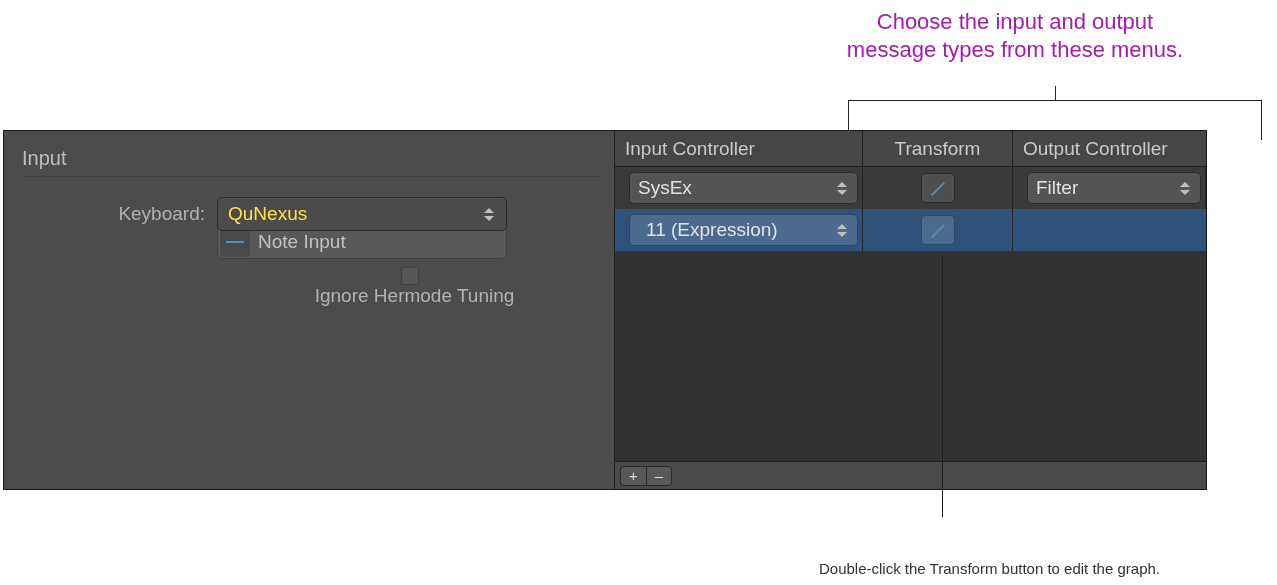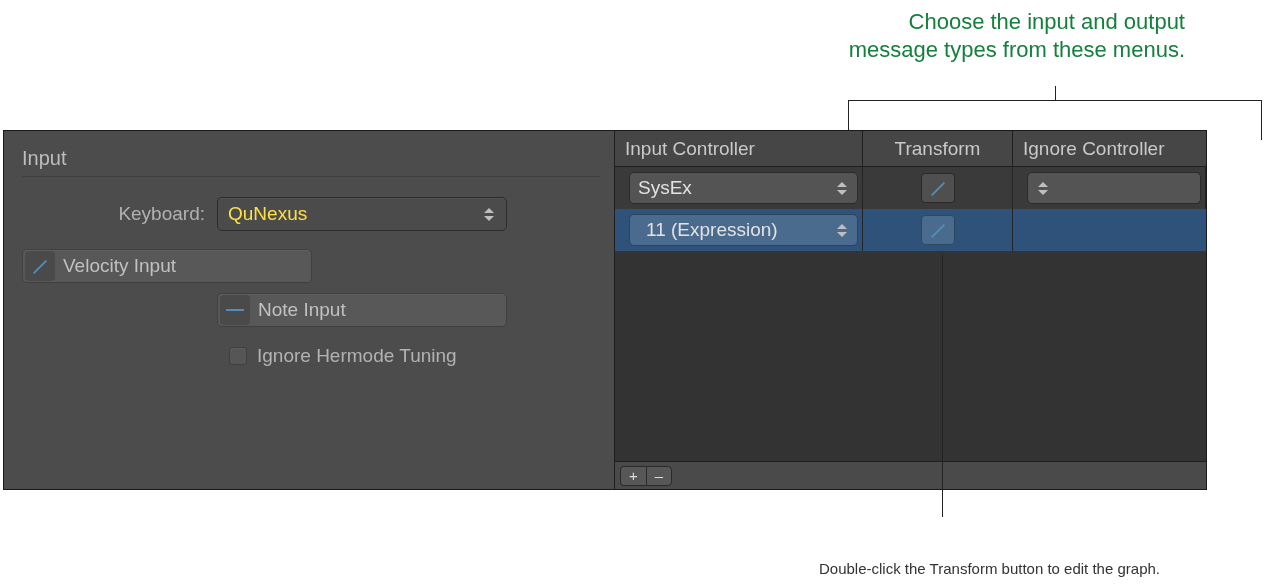--- a/index.html
+++ b/index.html
@@ -11,24 +11,24 @@
     position: relative;
     color: #333;
   }
 
   
   .callout-top {
     position: absolute;
     top: 8px;
     right: 92px;
     width: 340px;
-    text-align: right;
+    text-align: center;
     font-size: 22px;
     line-height: 1.25;
-    color: #15803d;
+    color: #a21caf;
   }
   .callout-top-lines {
     position: absolute;
     top: 100px;
     left: 848px;
     width: 414px;
     height: 60px;
   }
   .callout-top-lines .vtick1 {
     position: absolute; left: 0; top: 0; width: 1px; height: 40px; background: #222;
@@ -75,21 +75,21 @@
     margin-bottom: 4px;
   }
   .divider {
     height: 1px;
     background: #2a2a2a;
     margin: 6px 0 20px 0;
   }
   .row {
     display: flex;
     align-items: center;
-    margin-bottom: 18px;
+    margin-bottom: 1px;
   }
   .row .lbl {
     width: 195px;
     text-align: right;
     padding-right: 12px;
     color: #c7c7c7;
   }
   .dropdown {
     flex: 0 0 290px;
     height: 34px;
@@ -159,21 +159,21 @@
     color: #bcbcbc; font-size: 14px;
   }
   .stepper .stepper-val {
     width: 56px; text-align: center; color: #ddd;
   }
   .chev { width:0;height:0;display:inline-block; }
   .chev.down { border-left:5px solid transparent;border-right:5px solid transparent;border-top:6px solid #bcbcbc;}
   .chev.up   { border-left:5px solid transparent;border-right:5px solid transparent;border-bottom:6px solid #bcbcbc;}
 
   .checkbox-row {
-    display: flex; align-items: center; margin-top: 8px; margin-left: 207px;
+    display: flex; align-items: center; margin-top: 8px; margin-left: 207px; flex-direction: column;
   }
   .chk {
     width: 18px; height: 18px; border: 1px solid #2a2a2a; background: #4a4a4a;
     border-radius: 3px; margin-right: 10px;
     box-shadow: inset 0 1px 0 rgba(255,255,255,0.06);
   }
 
   
   .right {
     flex: 1;
@@ -266,26 +266,20 @@
 
     <div class="row">
       <div class="lbl">Keyboard:</div>
       <div class="dropdown">
         <span class="val">QuNexus</span>
         <span class="updown"></span>
       </div>
     </div>
 
     <div class="row">
-      <div class="input-pill">
-        <div class="icon-box">
-            <div class="icon-diag"></div>
-          </div>
-        <span class="val">Velocity Input</span>
-      </div>
     </div>
 
     <div class="row" style="margin-top:-8px">
       <div class="lbl"></div>
       <div class="input-pill">
         <div class="icon-box">
             <div class="icon-horiz"></div>
           </div>
         <span class="val">Note Input</span>
       </div>
@@ -295,38 +289,39 @@
     <div class="checkbox-row">
       <div class="chk"></div>
       <span>Ignore Hermode Tuning</span>
     </div>
   </div>
 
   <div class="right">
     <div class="table-head">
       <div class="col input">Input Controller</div>
       <div class="col trans">Transform</div>
-      <div class="col output">Ignore Controller</div>
+      <div class="col output">Output Controller</div>
     </div>
 
     <div class="table-body">
       <div class="tr alt">
         <div class="col input">
           <div class="cell-dd">
             <span class="val">SysEx</span>
             <span class="updown"></span>
           </div>
         </div>
         <div class="col trans">
           <div class="transform-btn">
             <div class="icon-diag"></div>
           </div>
         </div>
         <div class="col output">
           <div class="cell-dd">
+            <span class="val">Filter</span>
             <span class="updown"></span>
           </div>
         </div>
       </div>
 
       <div class="tr selected">
         <div class="col input">
           <div class="cell-dd">
             <span class="val">11 (Expression)</span>
             <span class="updown"></span>

